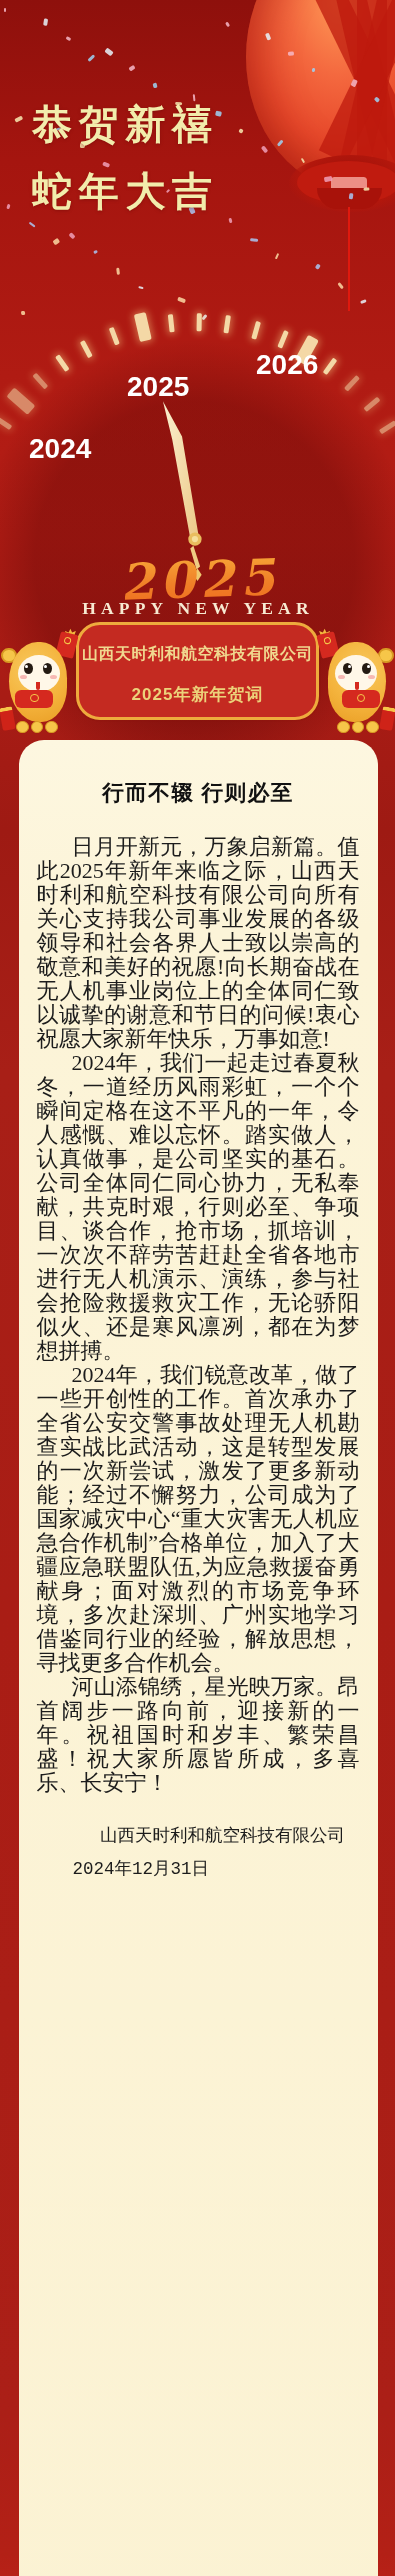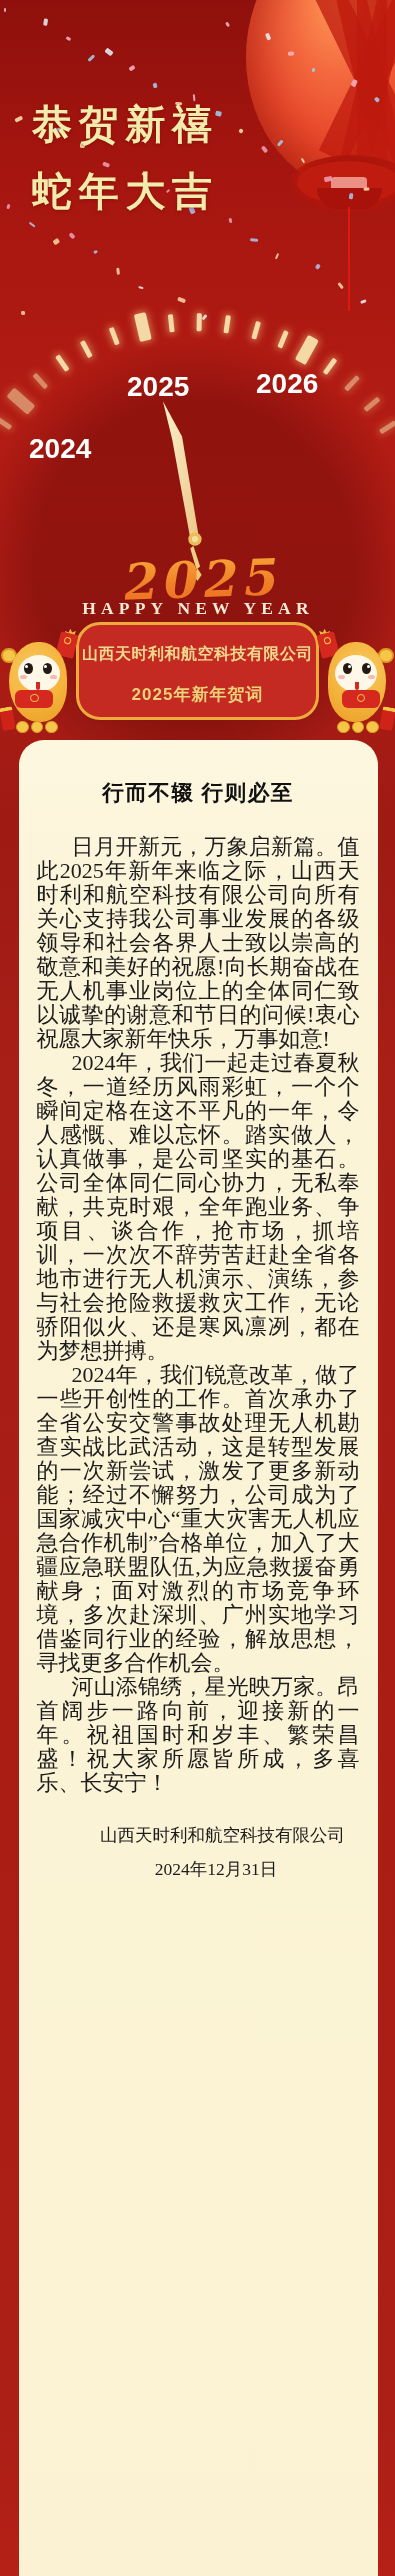--- a/index.html
+++ b/index.html
@@ -35,21 +35,21 @@
   
   .clock-shadow{position:absolute;left:-63px;top:304px;width:515px;height:515px;border-radius:50%;
     background:radial-gradient(circle closest-side,rgba(82,3,3,.34) 0 62%,rgba(82,3,3,0) 86%);}
   .clock-ticks .tick{position:absolute;width:4.6px;height:17.5px;background:var(--tick_cream);border-radius:1.5px;
     box-shadow:0 0 7.2px 2.1px rgba(255,218,140,.45);}
   .clock-ticks .tick.big{width:12.4px;height:28px;border-radius:2.1px;}
   .year-label{position:absolute;color:#fff;font-size:28px;font-weight:bold;
     font-family:"Liberation Sans",sans-serif;}
   .y2024{left:29px;top:433px;}
   .y2025{left:127px;top:371px;}
-  .y2026{left:256px;top:368px;}
+  .y2026{left:256px;top:349px;}
   .hand-svg{position:absolute;left:155px;top:392px;width:52px;height:191px;overflow:visible;}
   
   .year-script{position:absolute;left:124px;top:550px;width:155px;text-align:center;
     font-family:"DejaVu Serif",serif;font-style:italic;font-size:50px;font-weight:bold;letter-spacing:5.2px;
     background:linear-gradient(180deg,#f9ab3a 0%,#f08128 55%,#ee6a1e 100%);
     -webkit-background-clip:text;background-clip:text;color:transparent;transform:rotate(-2deg);}
   .hny{position:absolute;left:0;top:598px;width:396px;text-align:center;color:#f7ead2;
     font-family:"Liberation Serif",serif;font-size:17.5px;font-weight:bold;letter-spacing:5.2px;}
   
   .banner-box{position:absolute;left:76px;top:622px;width:243px;height:98px;border:3.6px solid var(--gold);
@@ -84,21 +84,21 @@
   
   .card{position:absolute;left:18.5px;top:740px;width:359px;height:2341px;border-radius:25px;
     background:linear-gradient(180deg,#fdf7e0 0%,var(--card_cream) 8%,#fbf2d2 100%);
     padding:38px 18px 31px;overflow:hidden;}
   .letter-title{text-align:center;color:#111;font-size:21.6px;font-weight:bold;letter-spacing:1.5px;
     font-family:"Liberation Serif",serif;margin-bottom:28px;}
   .letter-body p{font-family:"Liberation Serif",serif;font-size:22px;line-height:24px;color:var(--ink);
     text-align:justify;text-indent:35px;}
   .sig-block{margin-top:23px;font-family:"Liberation Serif",serif;font-size:17.5px;color:var(--ink);}
   .sig-line{text-align:center;margin-left:49px;line-height:34px;}
-  .sig-date{text-align:center;margin-left:36px;line-height:34px;}
+  .sig-date{margin-left:36px;line-height:34px;font-family:Liberation Mono, monospace;}
   
   .footer{position:absolute;left:0;bottom:0;width:396px;height:128px;}
 </style>
 </head>
 <body>
 
 <div class="poster">
 
   <div class="hero">
     <div class="lantern">
@@ -258,21 +258,21 @@
           <b></b>
         </div>
       <div class="sn-cracker"></div>
     </div>
   </div>
 
   <div class="card">
     <h1 class="letter-title">行而不辍 行则必至</h1>
     <div class="letter-body">
       <p>日月开新元，万象启新篇。值此2025年新年来临之际，山西天时利和航空科技有限公司向所有关心支持我公司事业发展的各级领导和社会各界人士致以崇高的敬意和美好的祝愿!向长期奋战在无人机事业岗位上的全体同仁致以诚挚的谢意和节日的问候!衷心祝愿大家新年快乐，万事如意!</p>
-      <p>2024年，我们一起走过春夏秋冬，一道经历风雨彩虹，一个个瞬间定格在这不平凡的一年，令人感慨、难以忘怀。踏实做人，认真做事，是公司坚实的基石。公司全体同仁同心协力，无私奉献，共克时艰，全年跑业务、争项目、谈合作，抢市场，抓培训，一次次不辞劳苦赶赴全省各地市进行无人机演示、演练，参与社会抢险救援救灾工作，无论骄阳似火、还是寒风凛冽，都在为梦想拼搏。</p>
+      <p>2024年，我们一起走过春夏秋冬，一道经历风雨彩虹，一个个瞬间定格在这不平凡的一年，令人感慨、难以忘怀。踏实做人，认真做事，是公司坚实的基石。公司全体同仁同心协力，无私奉献，共克时艰，行则必至、争项目、谈合作，抢市场，抓培训，一次次不辞劳苦赶赴全省各地市进行无人机演示、演练，参与社会抢险救援救灾工作，无论骄阳似火、还是寒风凛冽，都在为梦想拼搏。</p>
       <p>2024年，我们锐意改革，做了一些开创性的工作。首次承办了全省公安交警事故处理无人机勘查实战比武活动，这是转型发展的一次新尝试，激发了更多新动能；经过不懈努力，公司成为了国家减灾中心“重大灾害无人机应急合作机制”合格单位，加入了大疆应急联盟队伍,为应急救援奋勇献身；面对激烈的市场竞争环境，多次赴深圳、广州实地学习借鉴同行业的经验，解放思想，寻找更多合作机会。</p>
       <p>河山添锦绣，星光映万家。昂首阔步一路向前，迎接新的一年。祝祖国时和岁丰、繁荣昌盛！祝大家所愿皆所成，多喜乐、长安宁！</p>
     </div>
     <div class="sig-block">
       <div class="sig-line">山西天时利和航空科技有限公司</div>
       <div class="sig-date">2024年12月31日</div>
     </div>
   </div>
 
   <div class="footer">

